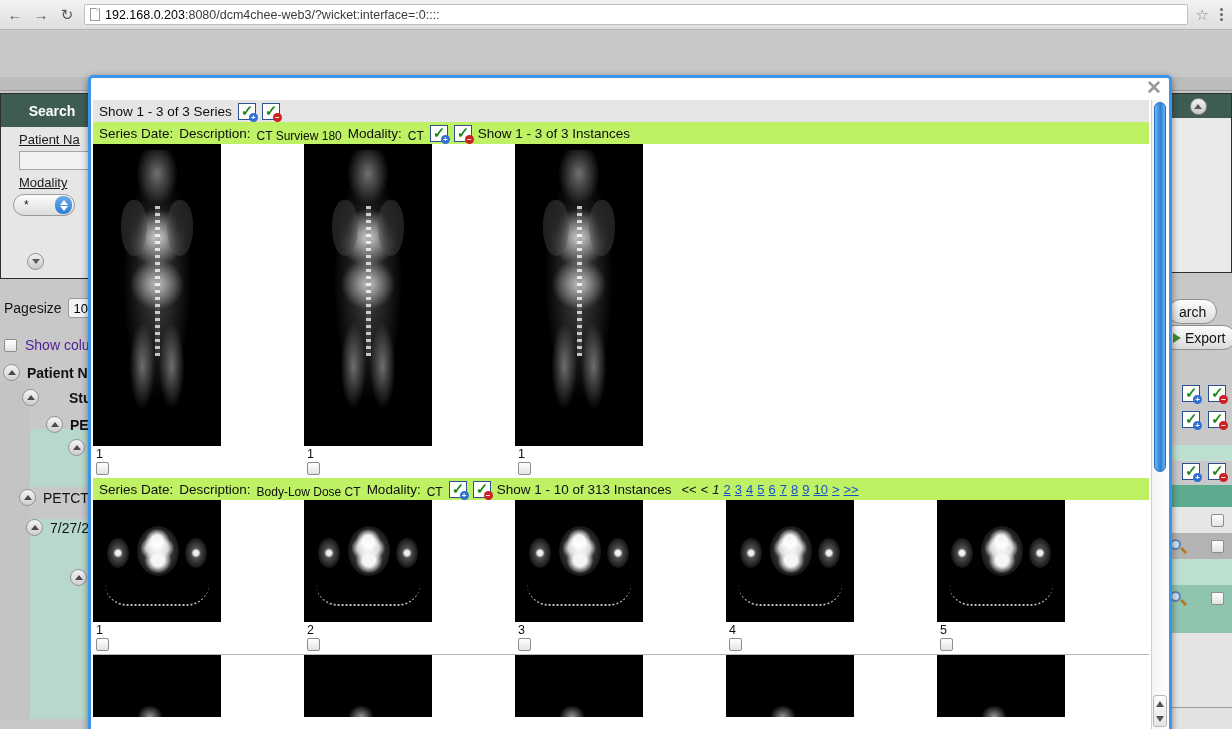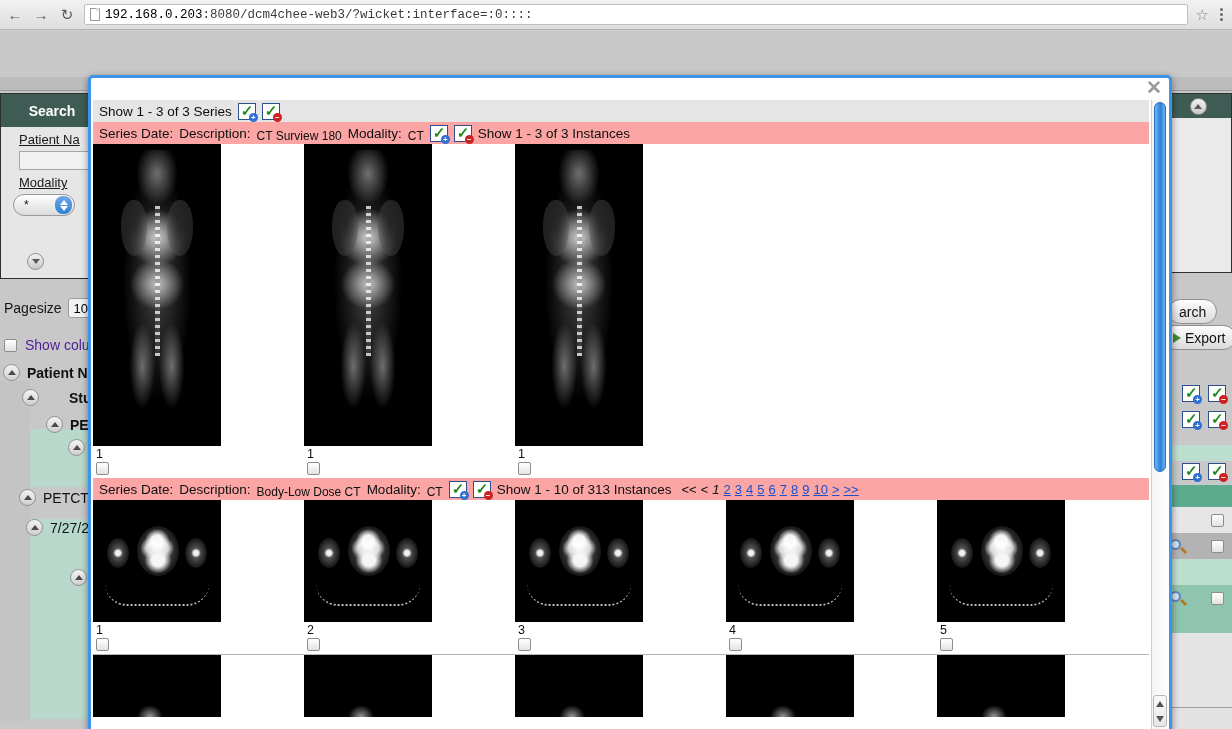--- a/index.html
+++ b/index.html
@@ -13,21 +13,21 @@
   #browser-bar {
     position:absolute; left:0; top:0; width:1232px; height:30px;
     background:linear-gradient(#f2f2f2,#dedede);
     border-bottom:1px solid #b2b2b2;
     display:flex; align-items:center; padding:0 6px; gap:8px;
   }
   .navbtn { width:18px; height:18px; display:flex; align-items:center; justify-content:center;
     color:#5a5a5a; font-size:15px; line-height:1; }
   .urlbox {
     flex:1; height:21px; background:#fff; border:1px solid #c0c0c0; border-radius:2px;
-    display:flex; align-items:center; padding:0 5px; gap:5px; font-size:12.5px; color:#202020;font-family:Liberation Mono, monospace;
+    display:flex; align-items:center; padding:0 5px; gap:5px; font-size:12.5px; color:#202020;
   }
   .pageicon { width:10px; height:13px; background:#fff; border:1px solid #9a9a9a; position:relative; flex:0 0 auto;}
   .pageicon:after{ content:""; position:absolute; right:-1px; top:-1px; border-left:4px solid #d8d8d8; border-bottom:4px solid transparent;}
   .urltext { white-space:nowrap; overflow:hidden; }
   .urltext .host { color:#000; }
   .urltext .rest { color:#3a3a3a; }
   .star { color:#8a8a8a; font-size:15px; }
   .kebab { display:flex; flex-direction:column; gap:2px; padding:0 3px; }
   .kebab i { width:3px; height:3px; background:#6a6a6a; border-radius:50%; display:block; }
 
@@ -138,21 +138,21 @@
     position:absolute; right:6px; top:1px; width:18px; height:18px; color:#9a9a9a;
     font-size:19px; line-height:18px; text-align:center; font-weight:bold; cursor:pointer;
   }
   #modal-body { position:absolute; left:2px; top:22px; right:20px; bottom:2px; background:#fff; overflow:hidden; }
 
   .series-bar {
     height:22px; display:flex; align-items:center; gap:6px; padding-left:6px;
     font-size:13.5px; color:#0e0e0e; white-space:nowrap;
   }
   #series-summary-bar { background:#e5e5e5; }
-  .series-detail-bar { background:#fca5a5; }
+  .series-detail-bar { background:#bef264; }
   .series-detail-bar .lbl { font-size:13.5px; }
   .series-detail-bar .val { font-size:12px; position:relative; top:3px; }
   .pager { display:flex; align-items:center; gap:4px; font-size:13px; margin-left:4px; }
   .pager a { color:#1a4fcc; text-decoration:underline; cursor:pointer; }
   .pager .cur { color:#0e0e0e; font-style:italic; text-decoration:none; }
   .pager .nav { color:#0e0e0e; text-decoration:none; }
 
   .thumb-row { display:flex; background:#fff; }
   .thumb-cell { width:211px; position:relative; }
   .thumb-cell.pet { width:211px; }

